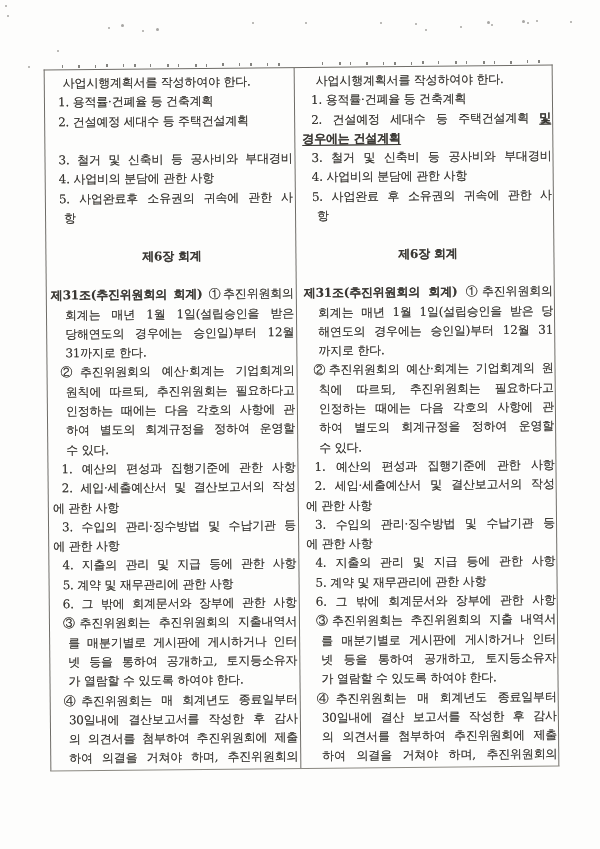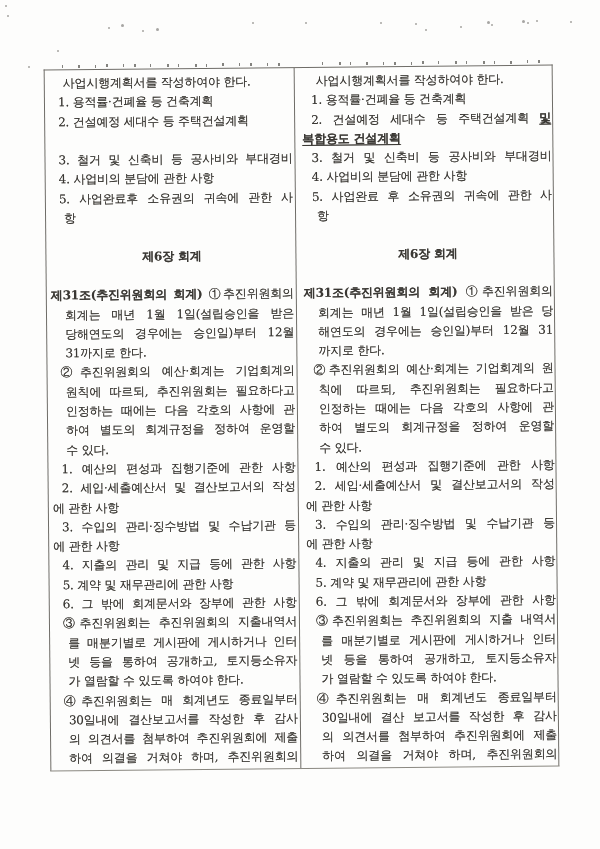--- a/index.html
+++ b/index.html
@@ -75,21 +75,21 @@
         <div class="line ind2"><span>가 열람할 수 있도록 하여야 한다.</span></div>
         <div class="line ind1 j"><span>④추진위원회는 매 회계년도 종료일부터</span></div>
         <div class="line ind2 j"><span>30일내에 결산보고서를 작성한 후 감사</span></div>
         <div class="line ind2 j"><span>의 의견서를 첨부하여 추진위원회에 제출</span></div>
         <div class="line ind2 j"><span>하여 의결을 거쳐야 하며, 추진위원회의</span></div>
       </div>
     <div class="cell right" id="col-right">
         <div class="line ind2"><span>사업시행계획서를 작성하여야 한다.</span></div>
         <div class="line ind1"><span>1. 용적률·건폐율 등 건축계획</span></div>
         <div class="line ind1 j"><span>2. 건설예정 세대수 등 주택건설계획 </span><span class="b u">및</span></div>
-        <div class="line ind0"><span class="b u">복합용도 건설계획</span></div>
+        <div class="line ind0"><span class="b u">경우에는 건설계획</span></div>
         <div class="line ind1 j"><span>3. 철거 및 신축비 등 공사비와 부대경비</span></div>
         <div class="line ind1"><span>4. 사업비의 분담에 관한 사항</span></div>
         <div class="line ind1 j"><span>5. 사업완료 후 소유권의 귀속에 관한 사</span></div>
         <div class="line ind2"><span>항</span></div>
         <div class="line"></div>
         <div class="line ind0 c"><span class="b">제6장 회계</span></div>
         <div class="line"></div>
         <div class="line ind0 j"><span class="b">제31조(추진위원회의 회계)</span><span> ①추진위원회의</span></div>
         <div class="line ind2 j"><span>회계는 매년 1월 1일(설립승인을 받은 당</span></div>
         <div class="line ind2 j"><span>해연도의 경우에는 승인일)부터 12월 31</span></div>

